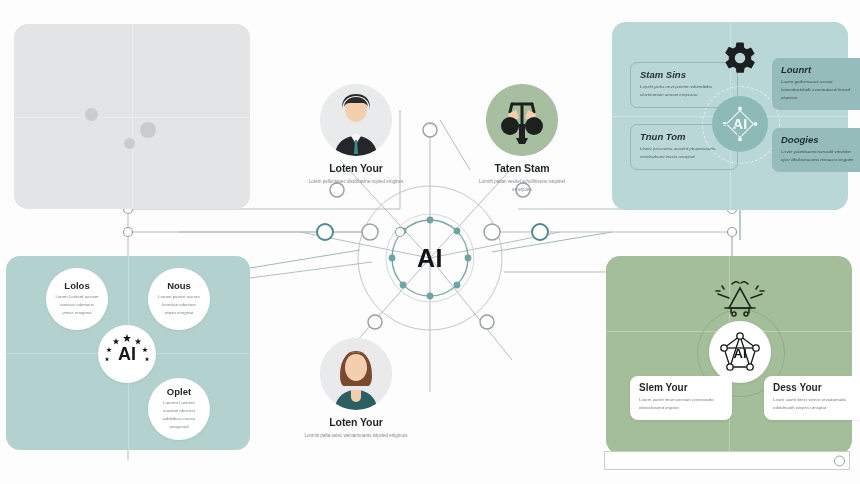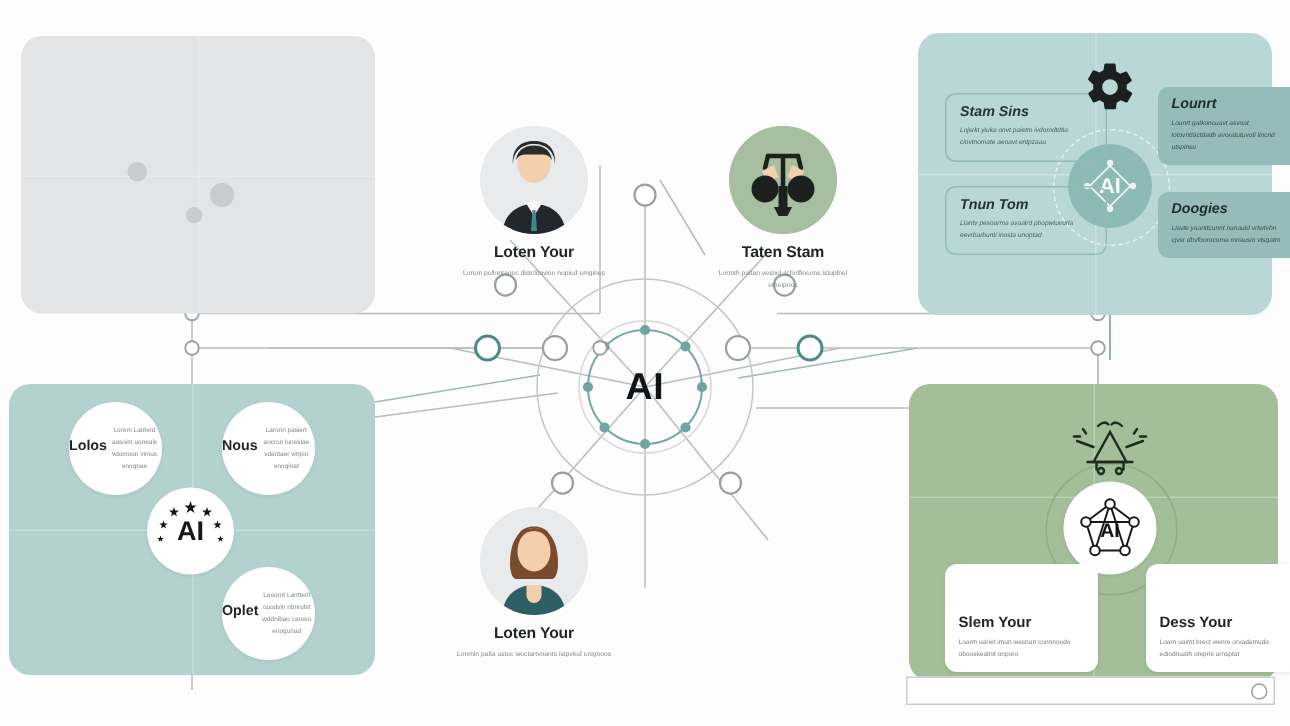--- a/index.html
+++ b/index.html
@@ -65,21 +65,21 @@
   .callout .ct{font-size:9.5px;font-weight:700;color:#243233;line-height:1;margin-bottom:3px;}
   .callout .cb{font-size:4.4px;line-height:1.85;color:#4d6160;filter:blur(.4px);}
   .callout.left{background:transparent;border:1px solid #93b9b8;}
   .callout.right{background:#95bcba;border:none;}
   .callout.right .ct{color:#1e2b2c;}
   .callout.right .cb{color:#3b4f4f;}
 
   
   .bubble{
     position:absolute;border-radius:50%;background:#fff;z-index:4;
-    display:flex;align-items:center;justify-content:center;
+    display:flex;flex-direction:column;align-items:center;justify-content:center;
     text-align:center;box-shadow:0 1px 3px rgba(0,0,0,.06);
   }
   .bubble .bt{font-size:9.5px;font-weight:700;color:#1f2426;line-height:1;margin-bottom:3px;}
   .bubble .bb{font-size:4.3px;line-height:1.85;color:#7d8688;width:74%;filter:blur(.4px);}
   .bl-ai{
     position:absolute;left:98px;top:325px;width:58px;height:58px;border-radius:50%;
     background:#fff;z-index:5;display:flex;align-items:center;justify-content:center;
     color:#14181a;font-size:18px;font-weight:700;box-shadow:0 1px 3px rgba(0,0,0,.07);
   }
 
@@ -90,21 +90,21 @@
   }
   .br-ai{
     position:absolute;left:709px;top:321px;width:62px;height:62px;border-radius:50%;
     background:#fff;z-index:4;display:flex;align-items:center;justify-content:center;
     box-shadow:0 1px 3px rgba(0,0,0,.07);
   }
   .br-card{
     position:absolute;background:#fff;border-radius:8px;padding:7px 9px 8px;z-index:5;
     box-shadow:0 1px 3px rgba(0,0,0,.07);
   }
-  .br-card .ct{font-size:10px;font-weight:700;color:#1f2426;line-height:1;margin-bottom:3px;margin-top:28px;}
+  .br-card .ct{font-size:10px;font-weight:700;color:#1f2426;line-height:1;margin-bottom:3px;}
   .br-card .cb{font-size:4.4px;line-height:1.85;color:#78817c;filter:blur(.4px);}
 
   
   .person{position:absolute;z-index:5;text-align:center;}
   .pface{width:72px;height:72px;border-radius:50%;overflow:hidden;margin:0 auto;}
   .pname{font-size:10.5px;font-weight:700;color:#1f2426;margin-top:7px;line-height:1;letter-spacing:-.1px;}
   .pbody{font-size:4.5px;line-height:1.9;color:#80888b;margin-top:4px;filter:blur(.4px);}
 
   
   .hub{position:absolute;left:358px;top:186px;width:144px;height:144px;z-index:6;}

